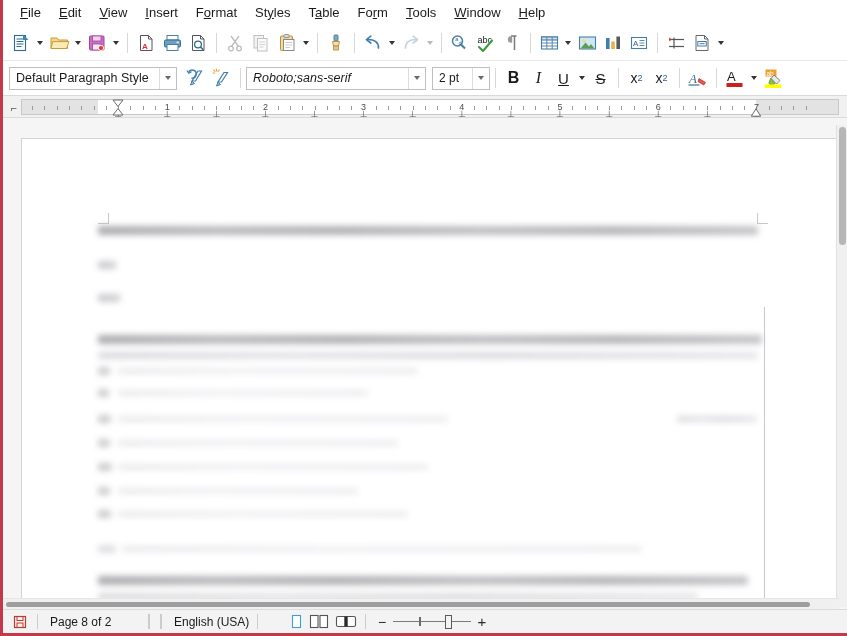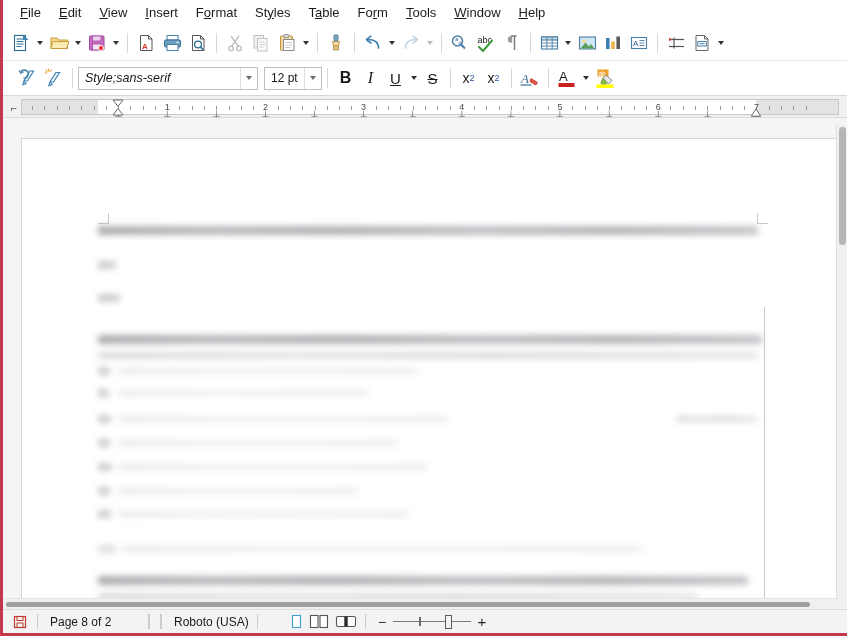--- a/index.html
+++ b/index.html
@@ -497,20 +497,24 @@
         <rect x="5.8" y="8.5" width="8.5" height="4.5" fill="none" stroke="#3f7fae" stroke-width="1"></rect>
         <line x1="7.5" y1="10.7" x2="12.6" y2="10.7" stroke="#3f7fae" stroke-width="1"></line>
       </svg>
     </div>
     <div class="tb-arrow"></div>
 
   </div>
 
   <div class="formatbar">
 
+    <div class="combo" id="style-combo">
+      <div class="val">Default Paragraph Style</div>
+      <div class="drop"></div>
+    </div>
 
     <div class="tb-btn" style="margin-left:6px">
       <svg class="tb-ico" width="22" height="22" viewBox="0 0 22 22">
         <path d="M13 4 L7 14 L10.5 14 L16.5 4 Z" fill="#fff" stroke="#3f7fae" stroke-width="1.2"></path>
         <path d="M7 14 L5.5 18 L9.5 16.5 Z" fill="#9cc4dc" stroke="#3f7fae" stroke-width="1"></path>
         <path d="M3.5 5.5 A4 4 0 1 1 6.5 11" fill="none" stroke="#3f7fae" stroke-width="1.4"></path>
         <path d="M2 3.5 L3.8 6.2 L6.5 4.6" fill="none" stroke="#3f7fae" stroke-width="1.3"></path>
       </svg>
     </div>
 
@@ -523,28 +527,28 @@
           <line x1="2.8" y1="3.2" x2="4" y2="4.4"></line>
           <line x1="8.2" y1="3.2" x2="7" y2="4.4"></line>
           <line x1="2" y1="6" x2="3.8" y2="6"></line>
         </g>
       </svg>
     </div>
 
     <div class="tb-sep"></div>
 
     <div class="combo" id="font-combo">
-      <div class="val ital">Style;sans-serif</div>
+      <div class="val ital">Roboto;sans-serif</div>
       <div class="drop"></div>
     </div>
 
     <div style="width:6px"></div>
 
     <div class="combo" id="size-combo">
-      <div class="val">12 pt</div>
+      <div class="val">2 pt</div>
       <div class="drop"></div>
     </div>
 
     <div class="tb-sep"></div>
 
     <div class="fmt-btn bold">B</div>
     <div class="fmt-btn ital">I</div>
     <div class="fmt-btn und">U</div>
     <div class="tb-arrow"></div>
     <div class="fmt-btn strk">S</div>
@@ -763,21 +767,21 @@
     <div class="sb-cell" style="width:110px; padding-left:12px;">Page 8 of 2</div>
 
     <div class="sb-sep"></div>
 
     <div class="sb-sep"></div>
     <div class="sb-cell" style="width:10px;"></div>
 
     <div class="sb-sep"></div>
 
     <div class="sb-sep"></div>
-    <div class="sb-cell" style="width:95px; padding-left:12px;">Roboto (USA)</div>
+    <div class="sb-cell" style="width:95px; padding-left:12px;">English (USA)</div>
 
     <div class="sb-sep"></div>
     <div class="sb-cell" style="width:24px;"></div>
 
     <div class="sb-cell viewicons" style="padding-left:8px;">
       <svg width="13" height="15" viewBox="0 0 13 15">
         <rect x="2.5" y="1.5" width="8" height="12" fill="#fff" stroke="#3f9fd0" stroke-width="1.1"></rect>
       </svg>
       <svg width="20" height="15" viewBox="0 0 20 15">
         <rect x="1.5" y="1.5" width="7.5" height="12" fill="#fff" stroke="#555" stroke-width="1.1"></rect>

